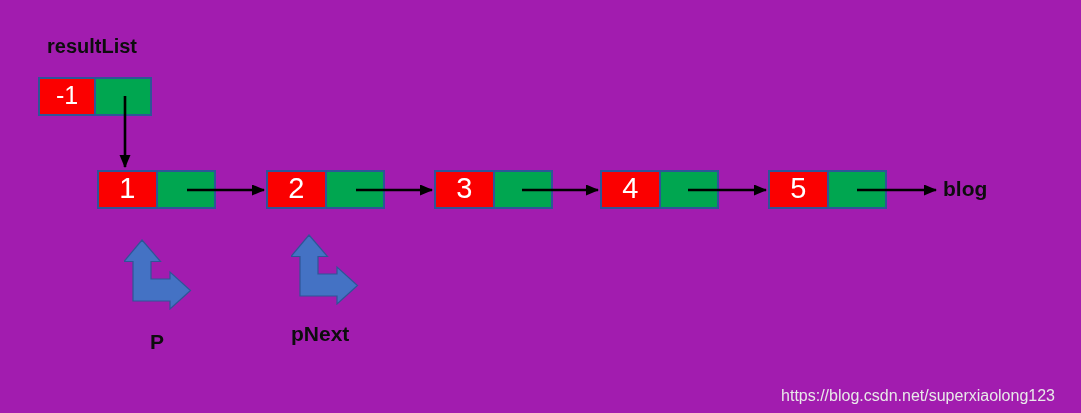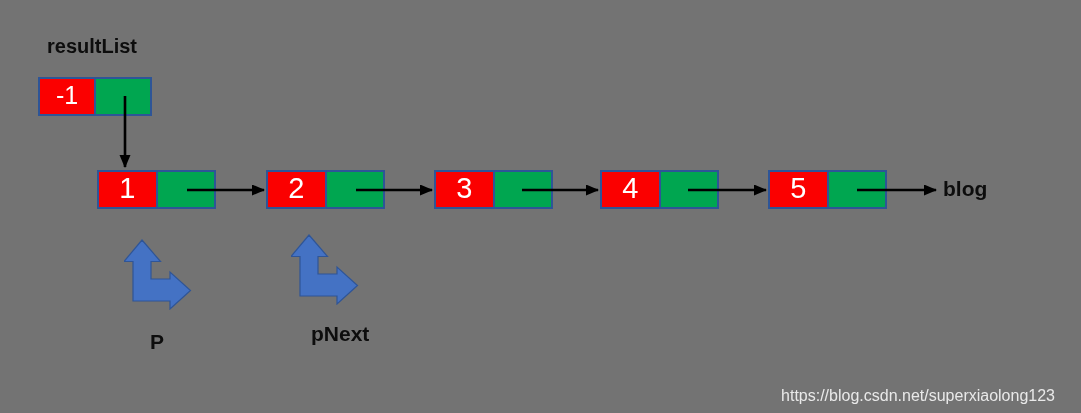--- a/index.html
+++ b/index.html
@@ -11,36 +11,36 @@
     --connector: #000000;
     --label-color: #0d0d0d;
     --watermark-color: #e9e9e9;
   }
   * { margin: 0; padding: 0; box-sizing: border-box; }
   html, body { background: #ffffff; }
   .canvas {
     position: relative;
     width: 1081px;
     height: 413px;
-    background: #737373;
+    background: #a21caf;
     font-family: "Liberation Sans", sans-serif;
     overflow: hidden;
     text-align: right;
   }
   .diagram-label {
     position: absolute;
     color: var(--label-color);
     font-weight: bold;
     font-size: 21px;
     white-space: nowrap;
   }
   .head-label   { left: 47px;  top: 35px;  font-size: 20px; }
   .null-label   { left: 943px; top: 177px; }
   .p-label      { left: 150px; top: 330px; }
-  .pnext-label  { left: 311px; top: 322px; }
+  .pnext-label  { left: 291px; top: 322px; }
 
   .node {
     position: absolute;
     display: flex;
     width: 119px;
     height: 39px;
     border: 2px solid var(--node-border);
     z-index: 1;
   }
   .head-node { left: 38px; top: 77px; width: 114px; }

